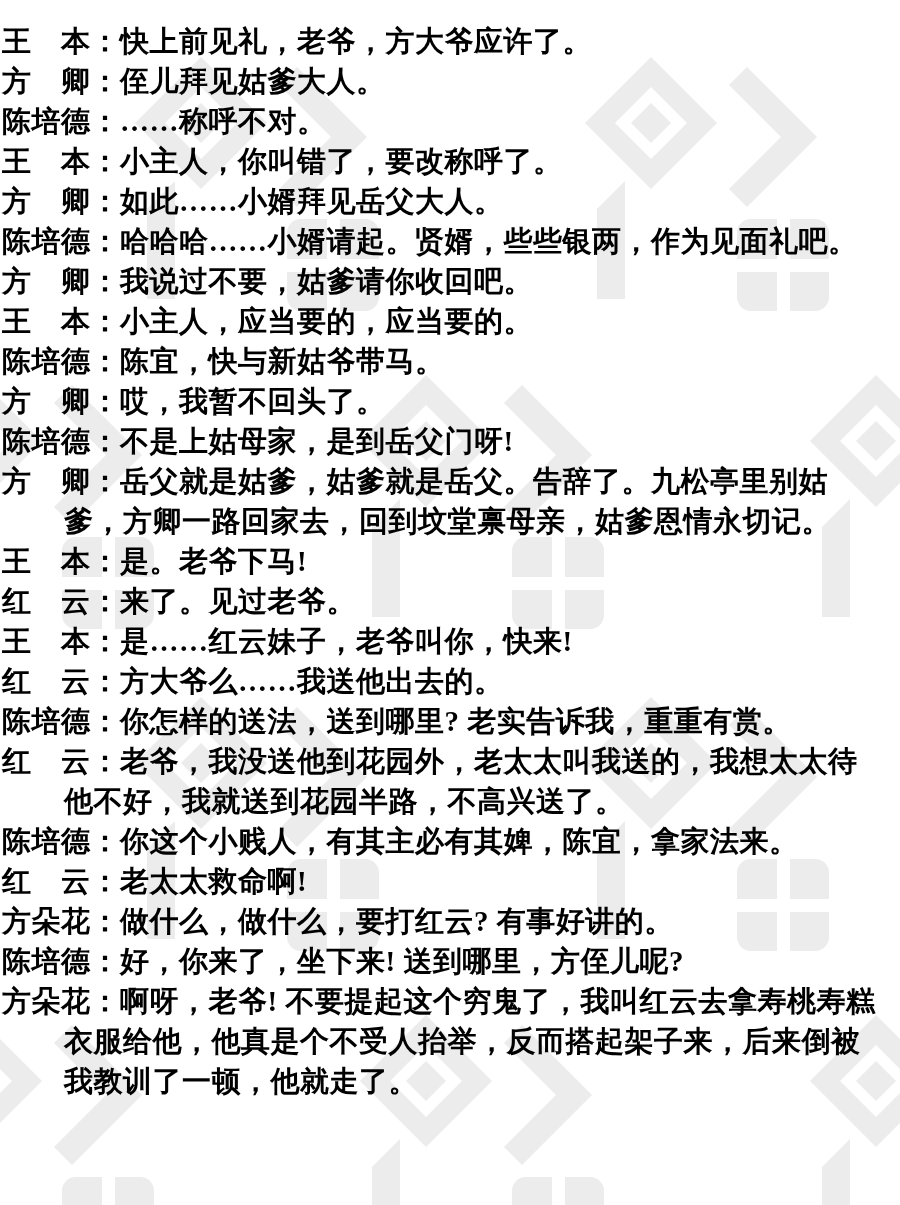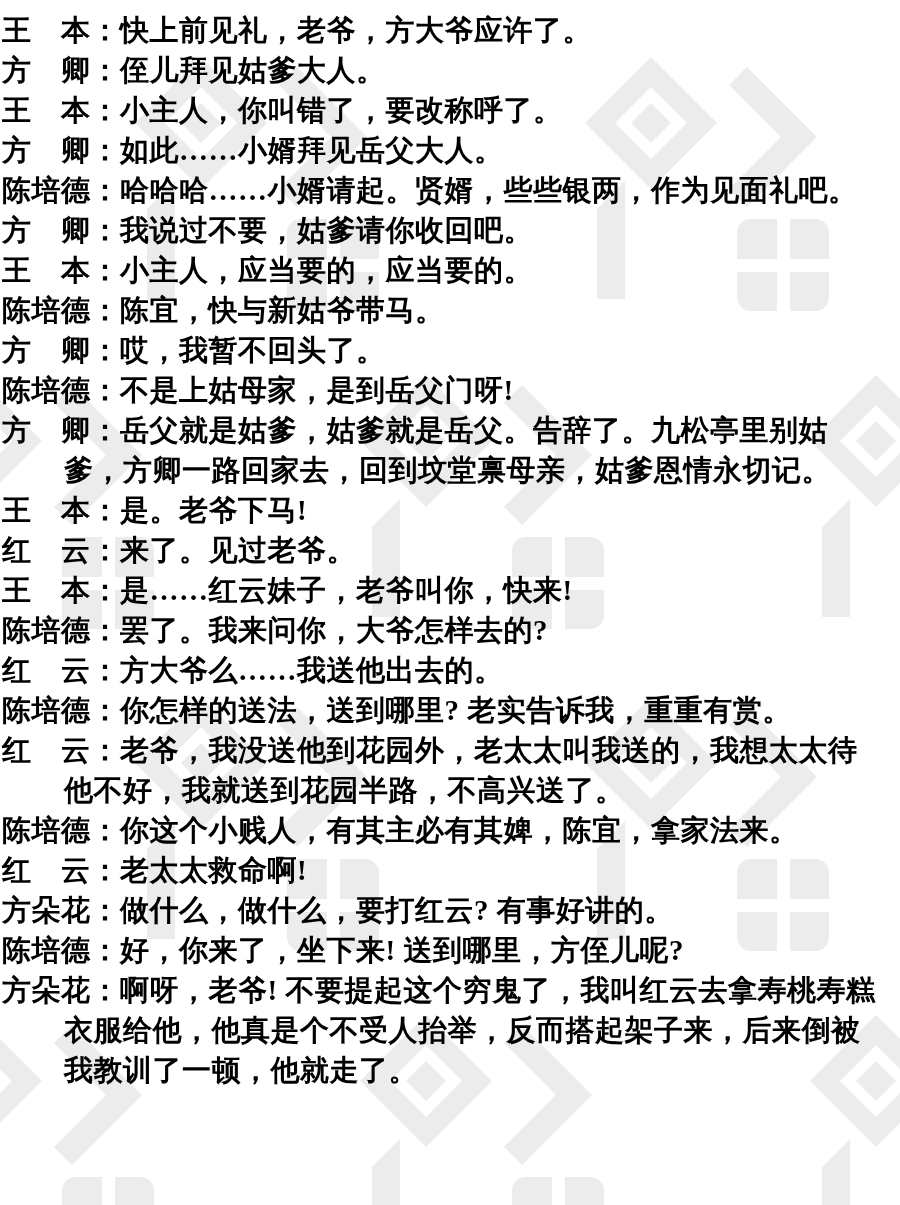--- a/index.html
+++ b/index.html
@@ -19,21 +19,21 @@
     left: 0;
     top: 0;
     width: 900px;
     height: 1205px;
     z-index: 0;
     pointer-events: none;
   }
   .doc {
     position: relative;
     z-index: 1;
-    padding: 10px 16px 0 2px;
+    padding: 21px 16px 0 2px;
     color: #000000;
   }
   p.line {
     margin: 0;
     font-size: 29px;
     line-height: 40px;
     font-weight: bold;
     letter-spacing: 0.5px;
     
     padding-left: 62px;
@@ -70,20 +70,21 @@
     </pattern>
   </defs>
   <rect x="0" y="0" width="900" height="1205" fill="url(#wm-pattern)"></rect>
 </svg>
 
 <main class="doc">
   <p class="line"><span class="speaker">王　本</span><span class="colon">：</span><span class="speech">快上前见礼，老爷，方大爷应许了。</span></p>
 
   <p class="line"><span class="speaker">方　卿</span><span class="colon">：</span><span class="speech">侄儿拜见姑爹大人。</span></p>
 
+  <p class="line"><span class="speaker">陈培德</span><span class="colon">：</span><span class="speech">……称呼不对。</span></p>
 
   <p class="line"><span class="speaker">王　本</span><span class="colon">：</span><span class="speech">小主人，你叫错了，要改称呼了。</span></p>
 
   <p class="line"><span class="speaker">方　卿</span><span class="colon">：</span><span class="speech">如此……小婿拜见岳父大人。</span></p>
 
   <p class="line"><span class="speaker">陈培德</span><span class="colon">：</span><span class="speech">哈哈哈……小婿请起。贤婿，些些银两，作为见面礼吧。</span></p>
 
   <p class="line"><span class="speaker">方　卿</span><span class="colon">：</span><span class="speech">我说过不要，姑爹请你收回吧。</span></p>
 
   <p class="line"><span class="speaker">王　本</span><span class="colon">：</span><span class="speech">小主人，应当要的，应当要的。</span></p>
@@ -97,21 +98,20 @@
   <p class="line"><span class="speaker">方　卿</span><span class="colon">：</span><span class="speech">岳父就是姑爹，姑爹就是岳父。告辞了。九松亭里别姑爹，方卿一路回家去，回到坟堂禀母亲，姑爹恩情永切记。</span></p>
 
 
   <p class="line"><span class="speaker">王　本</span><span class="colon">：</span><span class="speech">是。老爷下马!</span></p>
 
 
   <p class="line"><span class="speaker">红　云</span><span class="colon">：</span><span class="speech">来了。见过老爷。</span></p>
 
   <p class="line"><span class="speaker">王　本</span><span class="colon">：</span><span class="speech">是……红云妹子，老爷叫你，快来!</span></p>
 
-  <p class="line"><span class="speaker">陈培德</span><span class="colon">：</span><span class="speech">罢了。我来问你，大爷怎样去的?</span></p>
 
   <p class="line"><span class="speaker">红　云</span><span class="colon">：</span><span class="speech">方大爷么……我送他出去的。</span></p>
 
   <p class="line"><span class="speaker">陈培德</span><span class="colon">：</span><span class="speech">你怎样的送法，送到哪里? 老实告诉我，重重有赏。</span></p>
 
   <p class="line"><span class="speaker">红　云</span><span class="colon">：</span><span class="speech">老爷，我没送他到花园外，老太太叫我送的，我想太太待他不好，我就送到花园半路，不高兴送了。</span></p>
 
   <p class="line"><span class="speaker">陈培德</span><span class="colon">：</span><span class="speech">你这个小贱人，有其主必有其婢，陈宜，拿家法来。</span></p>
 
   <p class="line"><span class="speaker">红　云</span><span class="colon">：</span><span class="speech">老太太救命啊!</span></p>

